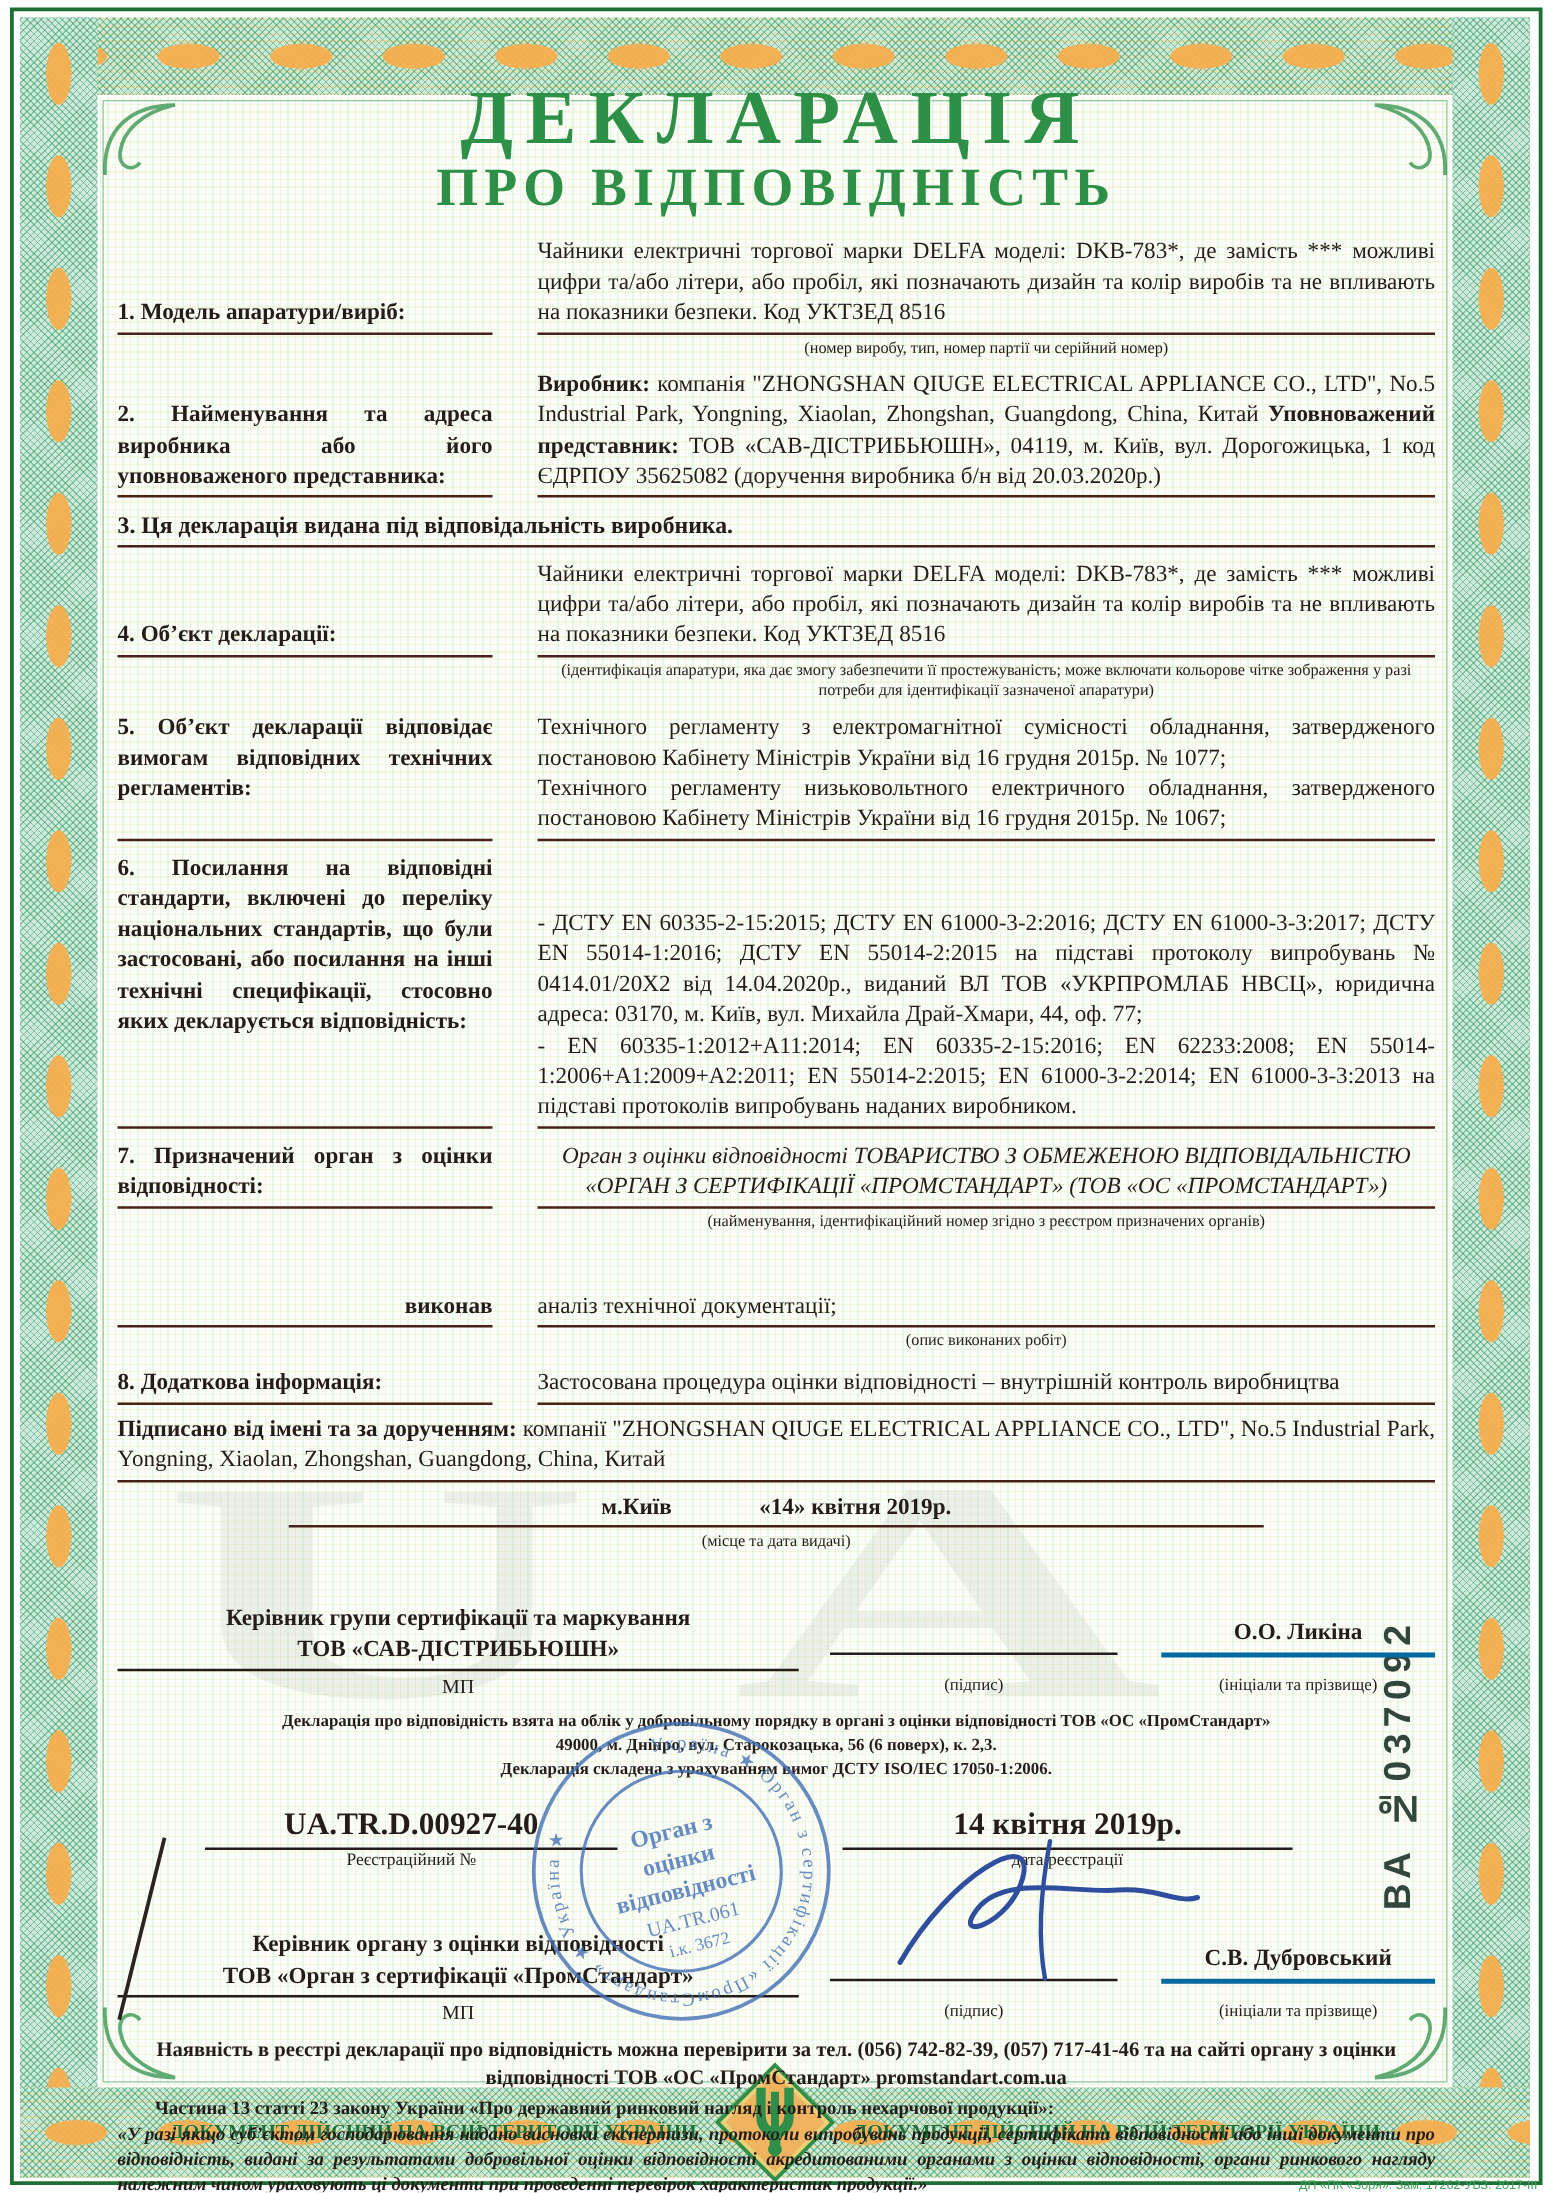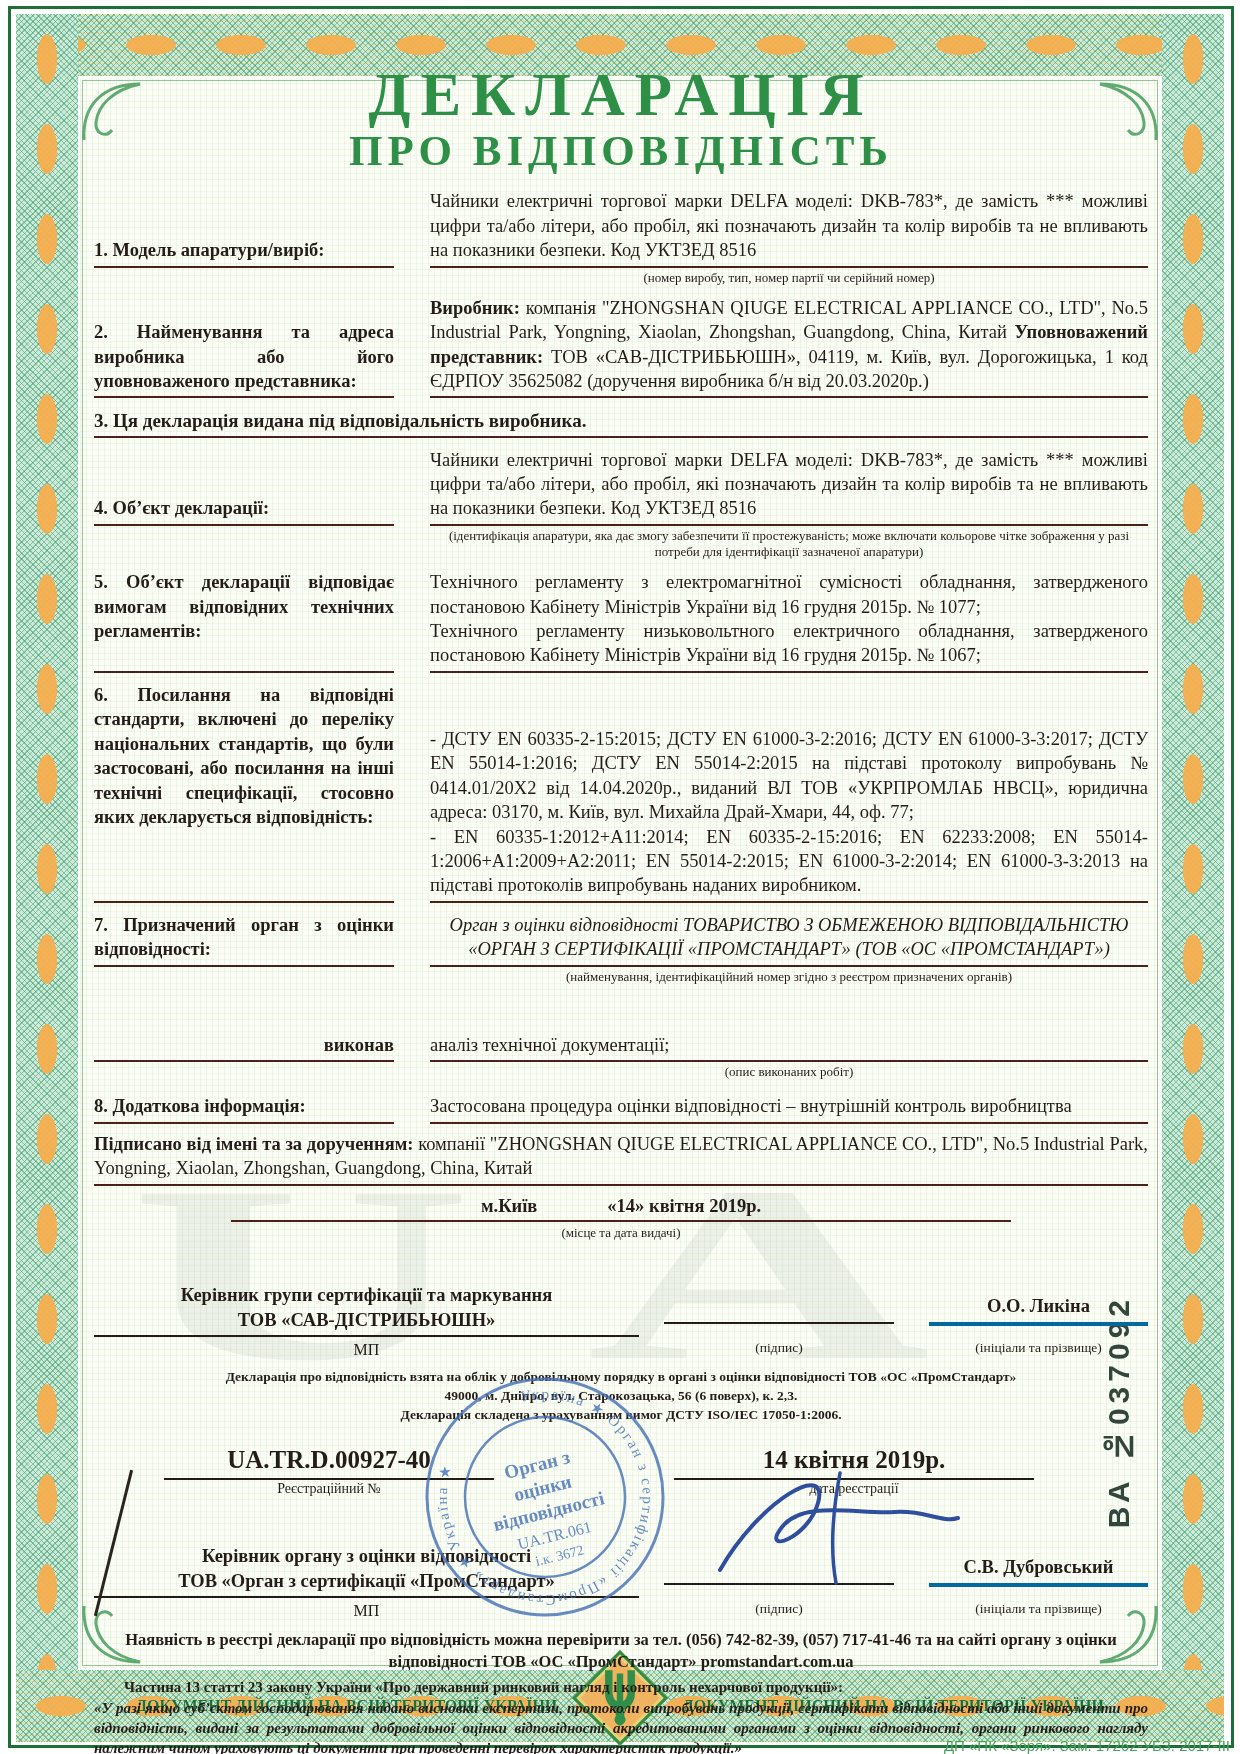--- a/index.html
+++ b/index.html
@@ -70,21 +70,21 @@
   .law .lh{font-weight:bold;font-size:15px;margin-left:30px;}
   .law .lt{font-weight:bold;font-style:italic;font-size:15px;line-height:1.35;text-align:justify;}
   
   .stamp{position:absolute;left:420px;top:1372px;width:250px;height:250px;z-index:6;opacity:.8;transform:rotate(-14deg);}
   .bluesig{position:absolute;left:690px;top:1455px;width:280px;height:150px;z-index:7;}
   .slash{position:absolute;left:112px;top:1468px;width:3px;height:150px;background:#2a2420;transform:rotate(14deg);z-index:6;}
   .serial{position:absolute;right:104px;top:1295px;z-index:4;writing-mode:vertical-rl;transform:rotate(180deg);
           font-family:"Liberation Sans",sans-serif;font-weight:bold;font-size:30px;letter-spacing:5px;color:#33463c;}
   .wm{position:absolute;left:130px;top:1130px;z-index:2;font-size:250px;font-weight:bold;color:rgba(140,145,140,.12);
       letter-spacing:60px;transform:scaleX(1.9);transform-origin:left;}
-  .printinfo{position:absolute;right:10px;bottom:0px;z-index:6;font-family:"Liberation Sans",sans-serif;font-size:15px;color:#43a45c;}
+  .printinfo{position:absolute;right:10px;bottom:0px;z-index:6;font-family:"Liberation Sans",sans-serif;font-size:10px;color:#43a45c;}
   .emblem{position:absolute;left:50%;bottom:8px;width:96px;height:96px;transform:translateX(-50%);z-index:2;}
   .diamond{position:absolute;left:14px;top:14px;right:14px;bottom:14px;transform:rotate(45deg);
            background:#f0b360;border:3px solid #2f8f4a;box-shadow:inset 0 0 0 3px #ead27a;}
   .emblem svg{position:absolute;left:26px;top:16px;width:44px;height:64px;}
 </style>
 </head>
 <body>
 
 <div class="page">
 

